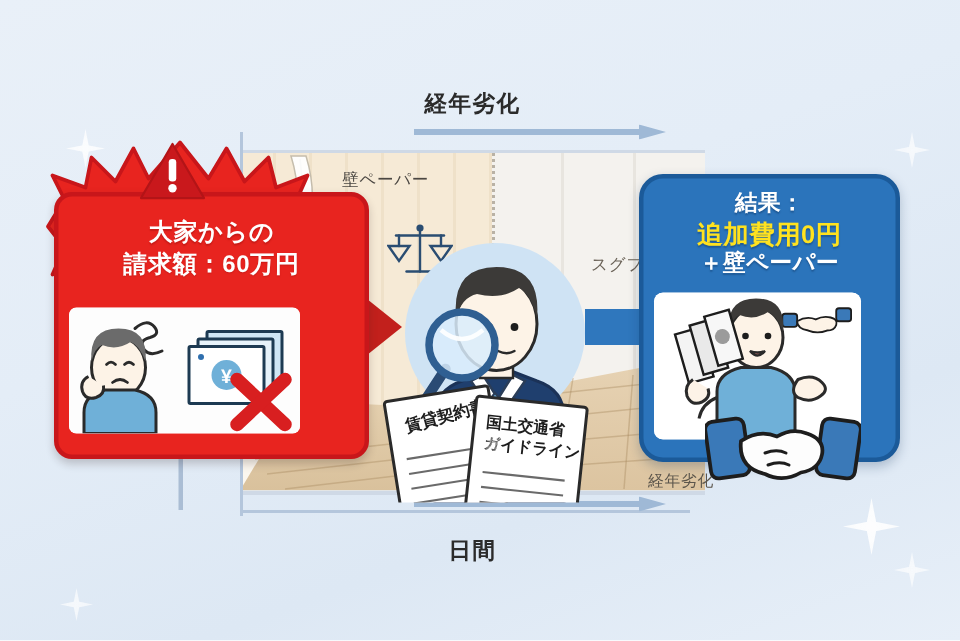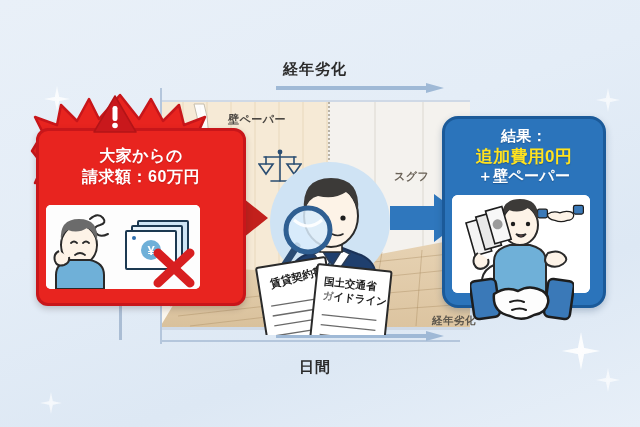--- a/index.html
+++ b/index.html
@@ -89,21 +89,21 @@
   
   .divider {
     position: absolute; left: 168px; top: 2px; width: 0; height: 226px;
     border-left: 2px dotted #b9b2a5;
   }
   
   .room-label {
     position: absolute;
     font-size: 11px;
     color: #4b4742;
-    font-weight: 700;
+    font-weight: 400;
     letter-spacing: .5px;
     white-space: nowrap;
   }
   #label-wallpaper { left: 228px; top: 112px; }
   #label-floor     { left: 394px; top: 169px; color: #6a6257; }
   #label-aging-in  { left: 432px; top: 314px; color: #5c564c; font-size: 10.5px; }
 
   
   .axis-line {
     position: absolute;
@@ -191,29 +191,30 @@
   #red-stem {
     position: absolute;
     left: 119px; top: 298px;
     width: 3px; height: 42px;
     background: #aabdd4;
   }
 
   
   #blue-card {
     position: absolute;
-    left: 442px;
+    left: 426px;
     top: 116px;
     width: 158px;
     height: 186px;
     background: #2b74bb;
     border: 3px solid #1b5a99;
     border-radius: 16px;
     box-shadow: 0 3px 7px rgba(20,50,90,.25);
     z-index: 6;
+    padding-left: 10px;
   }
   .blue-head {
     position: absolute;
     left: 0; top: 0;
     width: 100%;
     padding-top: 8px;
     text-align: center;
     color: #ffffff;
     font-weight: 700;
     line-height: 1.26;

